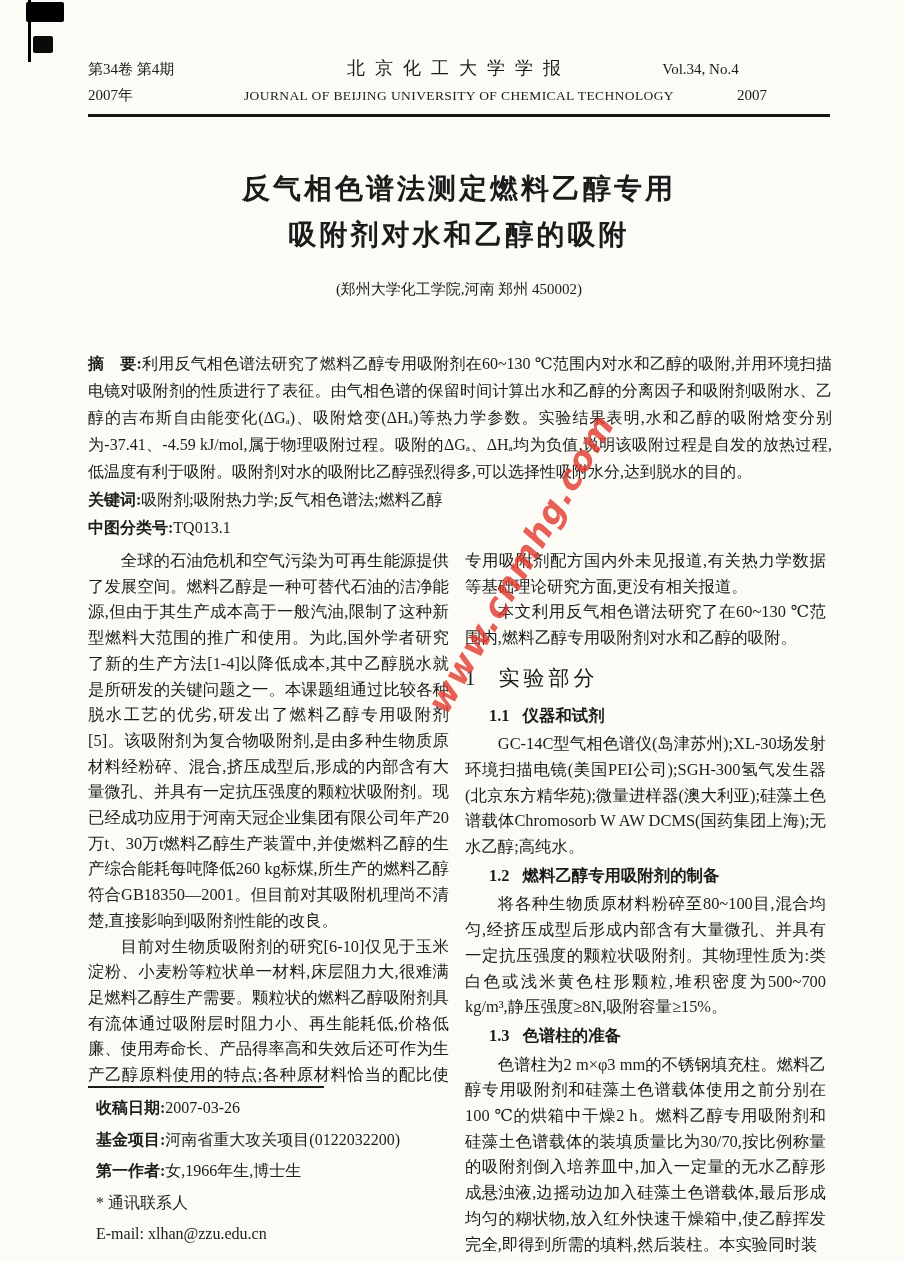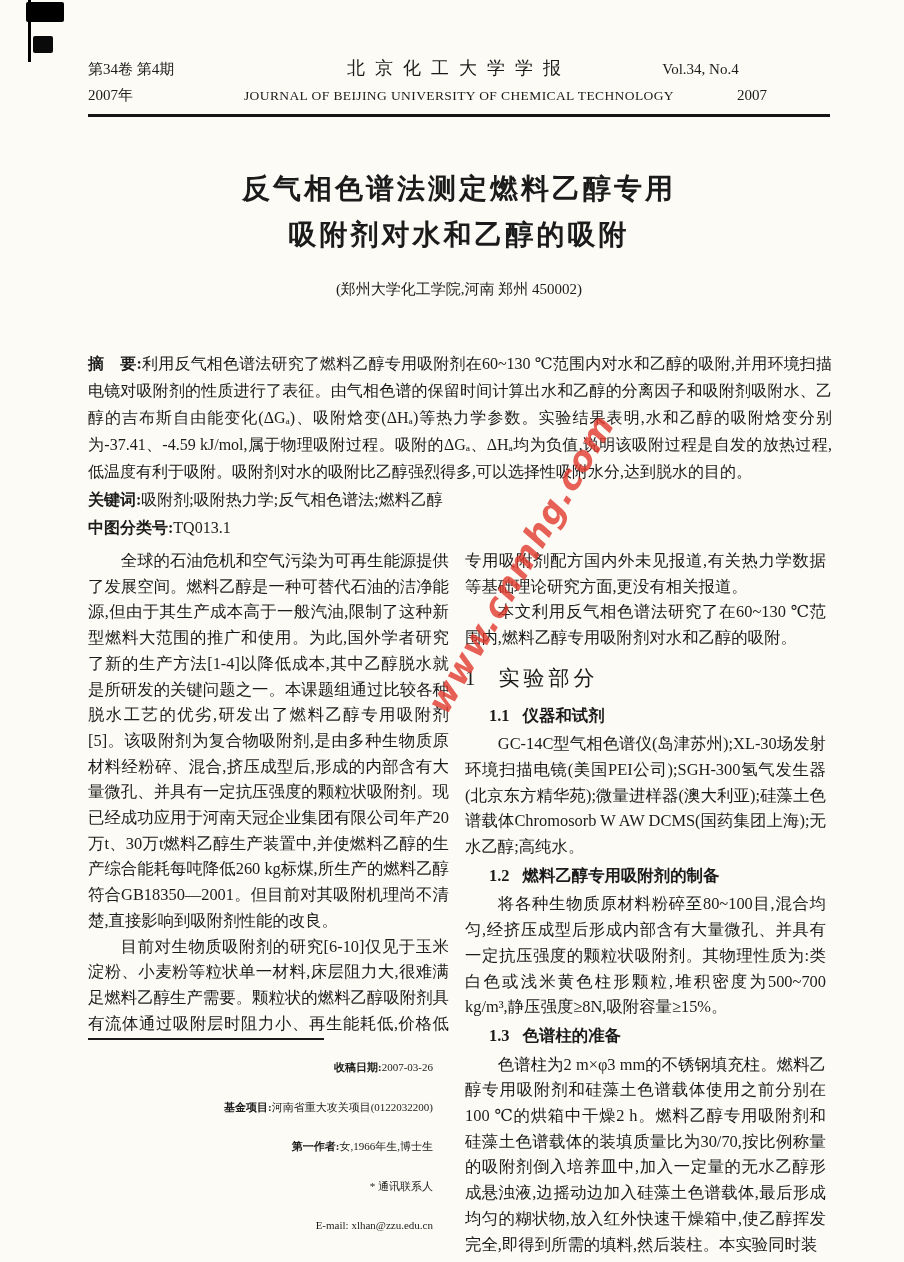--- a/index.html
+++ b/index.html
@@ -54,21 +54,21 @@
 
   .sec-heading { margin: 15px 0 11px 0; font-size: 21px; font-weight: 400; }
   .sec-heading .sec-no { margin-right: 1.1em; }
   .sec-heading .sec-title { letter-spacing: 4px; }
   .sub-heading { margin: 3px 0; font-size: 16.4px; font-weight: 700; }
   .sub-heading .sec-no { margin-right: 0.8em; margin-left: 24px; }
 
   
   .footnotes { position: absolute; left: 0; bottom: 0; width: 100%; background: #fcfbf6; }
   .fn-rule { width: 236px; border-top: 2px solid #1a1a1a; margin-bottom: 7px; }
-  .footnotes p { margin: 16px; font-size: 11px; line-height: 23.6px; text-align: right; text-indent: 0; }
+  .footnotes p { margin: 8px; font-size: 16px; line-height: 23.6px; text-align: left; text-indent: 0; }
   .footnotes b { font-weight: 700; }
 
   
   .watermark {
     position: absolute;
     left: 436px;
     top: 690px;
     width: 300px;
     transform: rotate(-60deg);
     transform-origin: left center;

